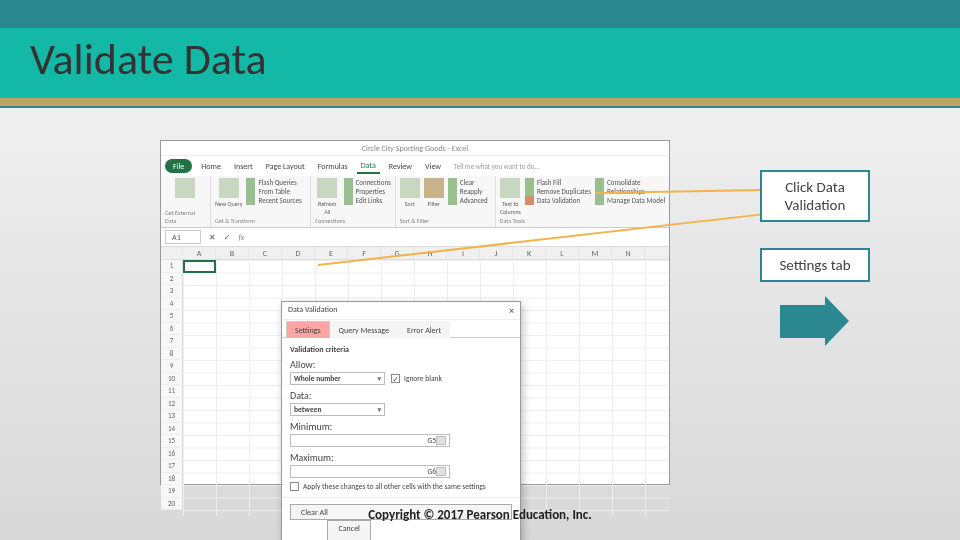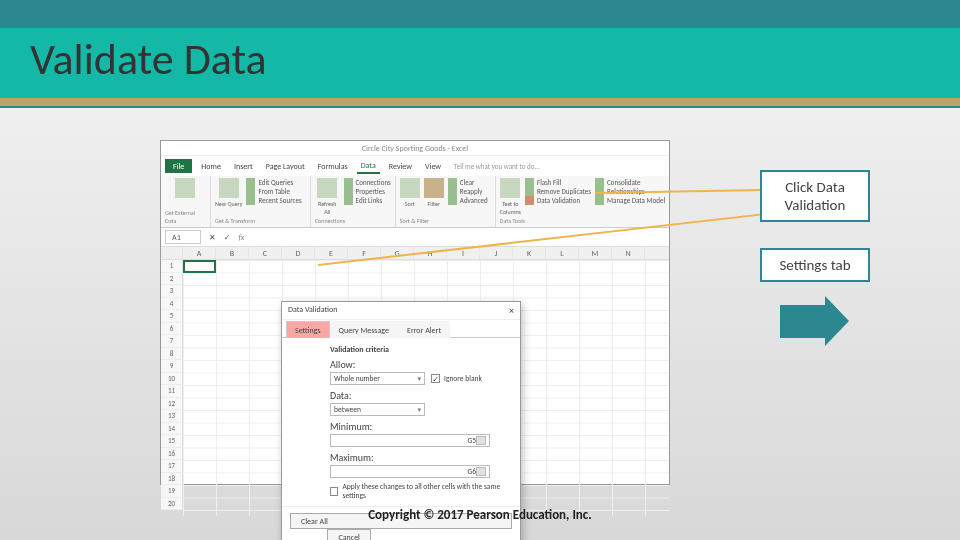--- a/index.html
+++ b/index.html
@@ -66,20 +66,21 @@
     align-items: center;
   }
   .ribbon-tabs span {
     padding: 2px 4px;
     color: #444;
   }
   .ribbon-tabs .file {
     background: #217346;
     color: #fff;
     padding: 2px 8px;
+    border-radius: 7px;
   }
   .ribbon-tabs .active {
     border-bottom: 2px solid #217346;
     color: #217346;
   }
   .ribbon-tabs .tellme {
     color: #999;
     font-size: 7px;
   }
   .ribbon-body {
@@ -236,21 +237,20 @@
     background: #f5f5f5;
     position: relative;
     top: 1px;
   }
   .dv-tabs .dv-active {
     background: #fca5a5;
     border-color: #ccc;
   }
   .dv-body {
     padding: 6px 8px;
-    margin-left: 40px;
   }
   .dv-section {
     font-weight: bold;
     font-size: 8px;
     margin-bottom: 4px;
   }
   .dv-row {
     display: flex;
     align-items: center;
     gap: 6px;
@@ -263,20 +263,21 @@
   }
   .dv-select {
     width: 95px;
     border: 1px solid #bbb;
     font-size: 7.5px;
     padding: 1px 3px;
     background: #fff;
     display: flex;
     justify-content: space-between;
     align-items: flex-start;
+    font-weight: bold;
   }
   .dv-select::after {
     content: "▾";
     font-size: 7px;
     color: #777;
   }
   .dv-input {
     width: 160px;
     border: 1px solid #bbb;
     font-size: 7.5px;
@@ -433,21 +434,21 @@
     </div>
     <div class="ribbon-group" style="width:100px">
       <div class="cmds" style="flex-direction:row;gap:4px;align-items:flex-start">
         <div>
           <span class="big-ico"></span>
           <div>New Query</div>
         </div>
         <div>
           <div class="cmd">
               <span class="ico"></span>
-              <span>Edit Queries</span>
+              <span>Flash Queries</span>
             </div>
           <div class="cmd">
               <span class="ico"></span>
               <span>From Table</span>
             </div>
           <div class="cmd">
               <span class="ico"></span>
               <span>Recent Sources</span>
             </div>
         </div>

